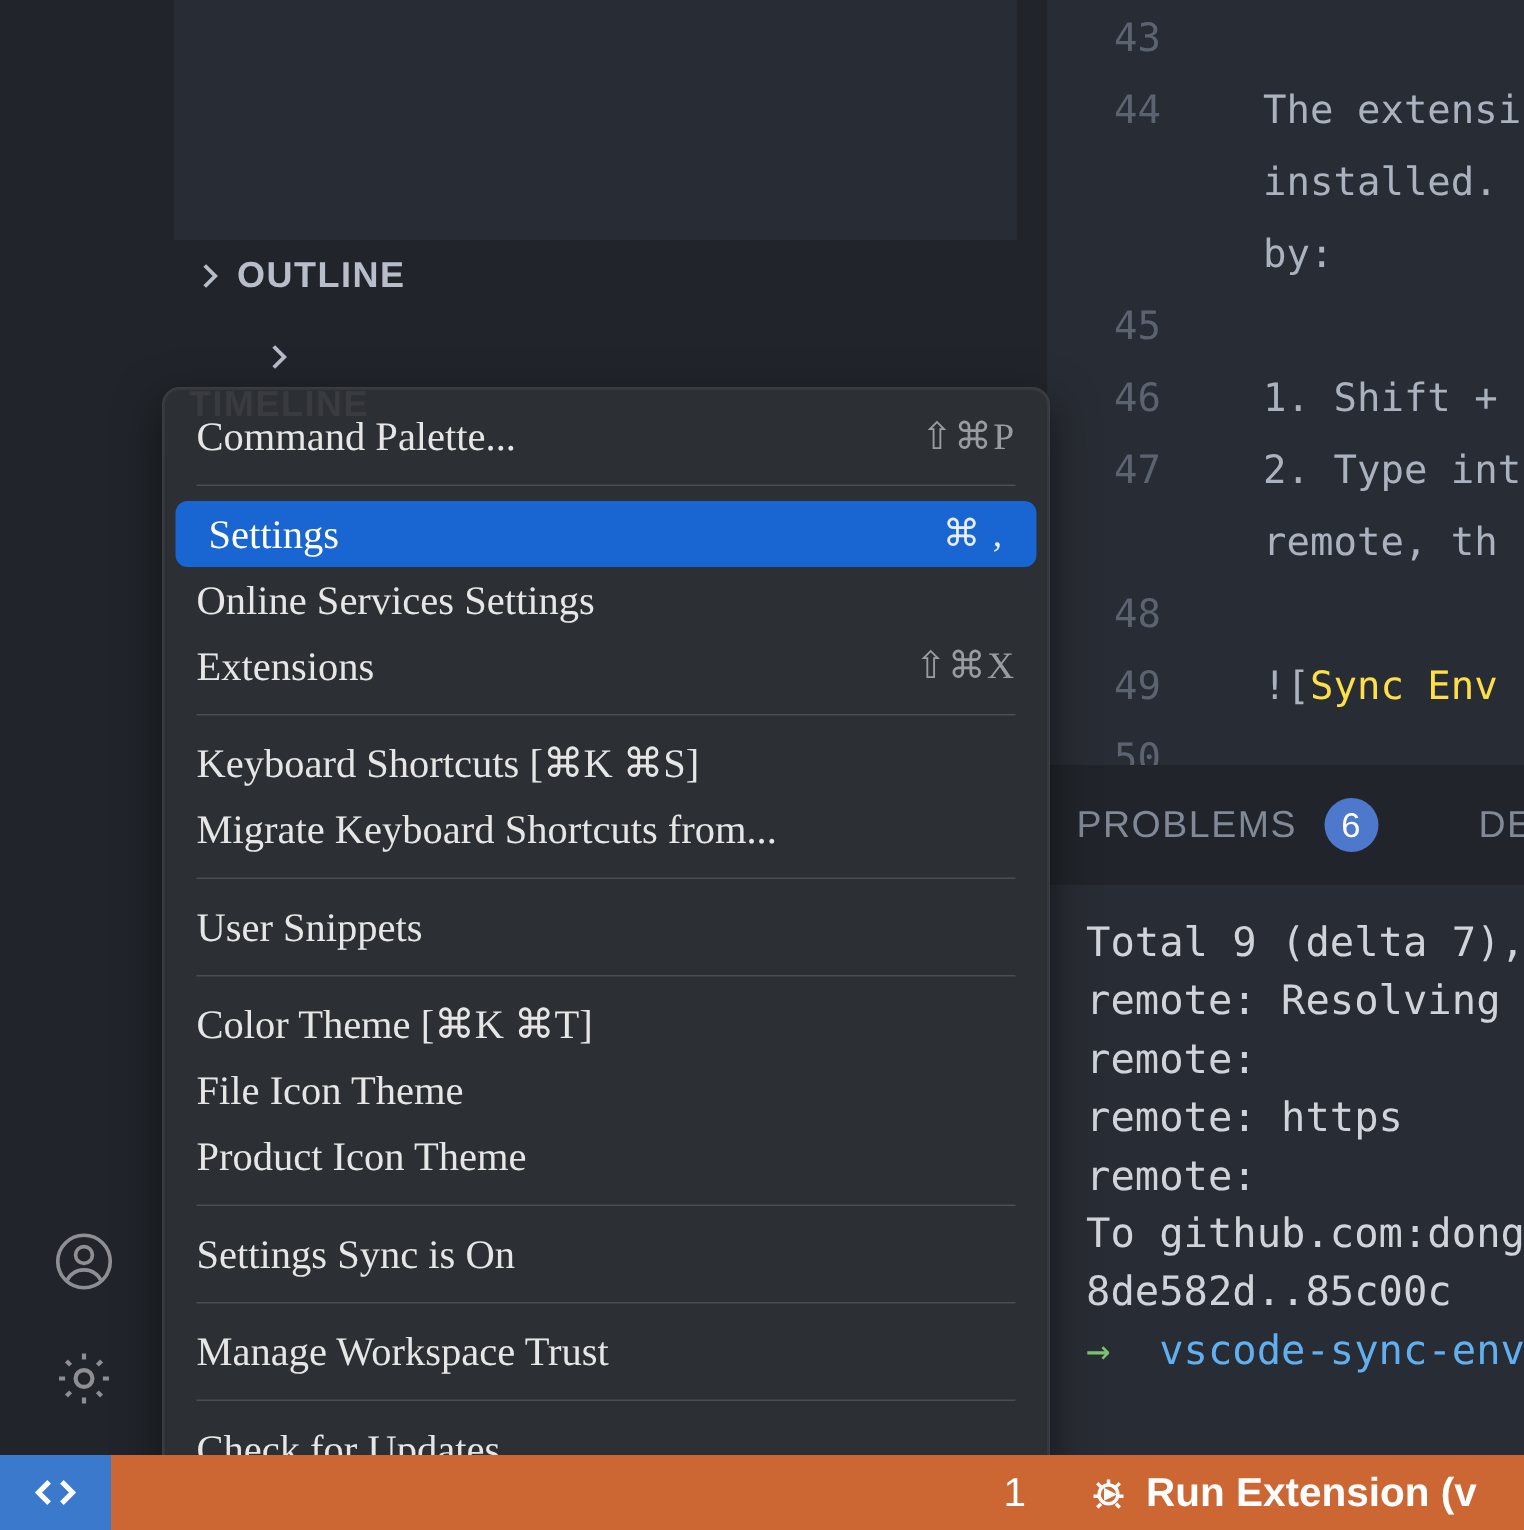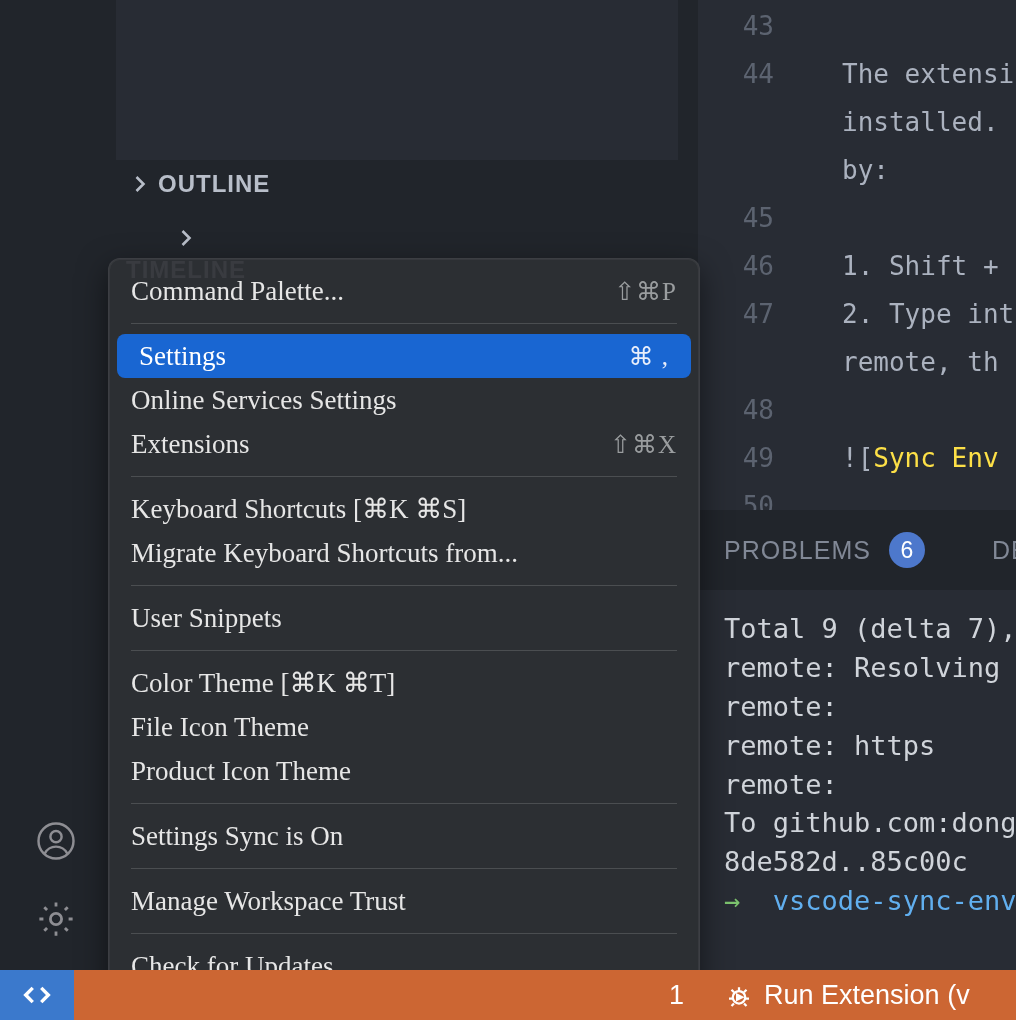--- a/index.html
+++ b/index.html
@@ -31,36 +31,36 @@
   
   .editor { position: absolute; left: 698px; top: 0; width: 318px; height: 510px; background: #282c34; font-family: "SF Mono","Menlo","Consolas",monospace; font-size: 26px; line-height: 1.6; overflow: hidden; }
   .gutter { position: absolute; left: 0; top: 0; width: 96px; text-align: right; color: #5c6370; padding: 6px 20px 0 0; }
   .gutter div { height: 48px; }
   .code { position: absolute; left: 124px; top: 6px; right: 0; color: #abb2bf; white-space: nowrap; }
   .code .row { height: 48px; margin-left: 20px; }
   .code .link { color: #fde047; }
   .code .linkwrap { color: #abb2bf; }
 
   
-  .panel-header { position: absolute; left: 698px; top: 510px; width: 318px; height: 80px; background: #21252b; display: flex; align-items: center; padding-left: 26px; gap: 18px; }
+  .panel-header { position: absolute; left: 698px; top: 510px; width: 318px; height: 80px; background: #21252b; display: flex; align-items: center; padding-left: 26px; gap: 18px; justify-content: center; }
   .panel-tab { font-size: 25px; letter-spacing: 1px; color: #818896; font-weight: 500; }
   .badge { display: inline-flex; align-items: center; justify-content: center; min-width: 36px; height: 36px; border-radius: 18px; background: #4d78cc; color: #fff; font-size: 23px; padding: 0 10px; }
 
   
   .terminal { position: absolute; left: 698px; top: 590px; width: 318px; height: 380px; background: #282c34; font-family: "SF Mono","Menlo","Consolas",monospace; font-size: 27px; line-height: 1.44; color: #d0d4da; padding: 20px 0 0 26px; white-space: nowrap; overflow: hidden; }
   .terminal .arrow { color: #7cc36e; }
   .terminal .cmd { color: #61afef; }
 
   
   .status-bar { position: absolute; left: 0; bottom: 0; width: 100%; height: 50px; background: #cc6633; color: #fff; display: flex; align-items: center; font-size: 27px; }
   .remote-btn { width: 74px; height: 50px; background: #3b79cc; display: flex; align-items: center; justify-content: center; }
   .remote-btn svg { width: 34px; height: 34px; }
   .status-spacer { flex: 0 0 585px; }
   .status-num { padding: 0 10px; }
-  .status-debug { display: flex; align-items: flex-end; gap: 10px; margin-left: 30px; }
+  .status-debug { display: flex; align-items: center; gap: 10px; margin-left: 30px; font-weight: bold; }
   .status-debug svg { width: 30px; height: 30px; }
 
   
   .editor-left-border { position: absolute; left: 698px; top: 0; width: 1px; height: 970px; background: #181a1f; }
 </style>
 </head>
 <body>
 
 <div class="activity-bar">
   <div class="activity-icon">

